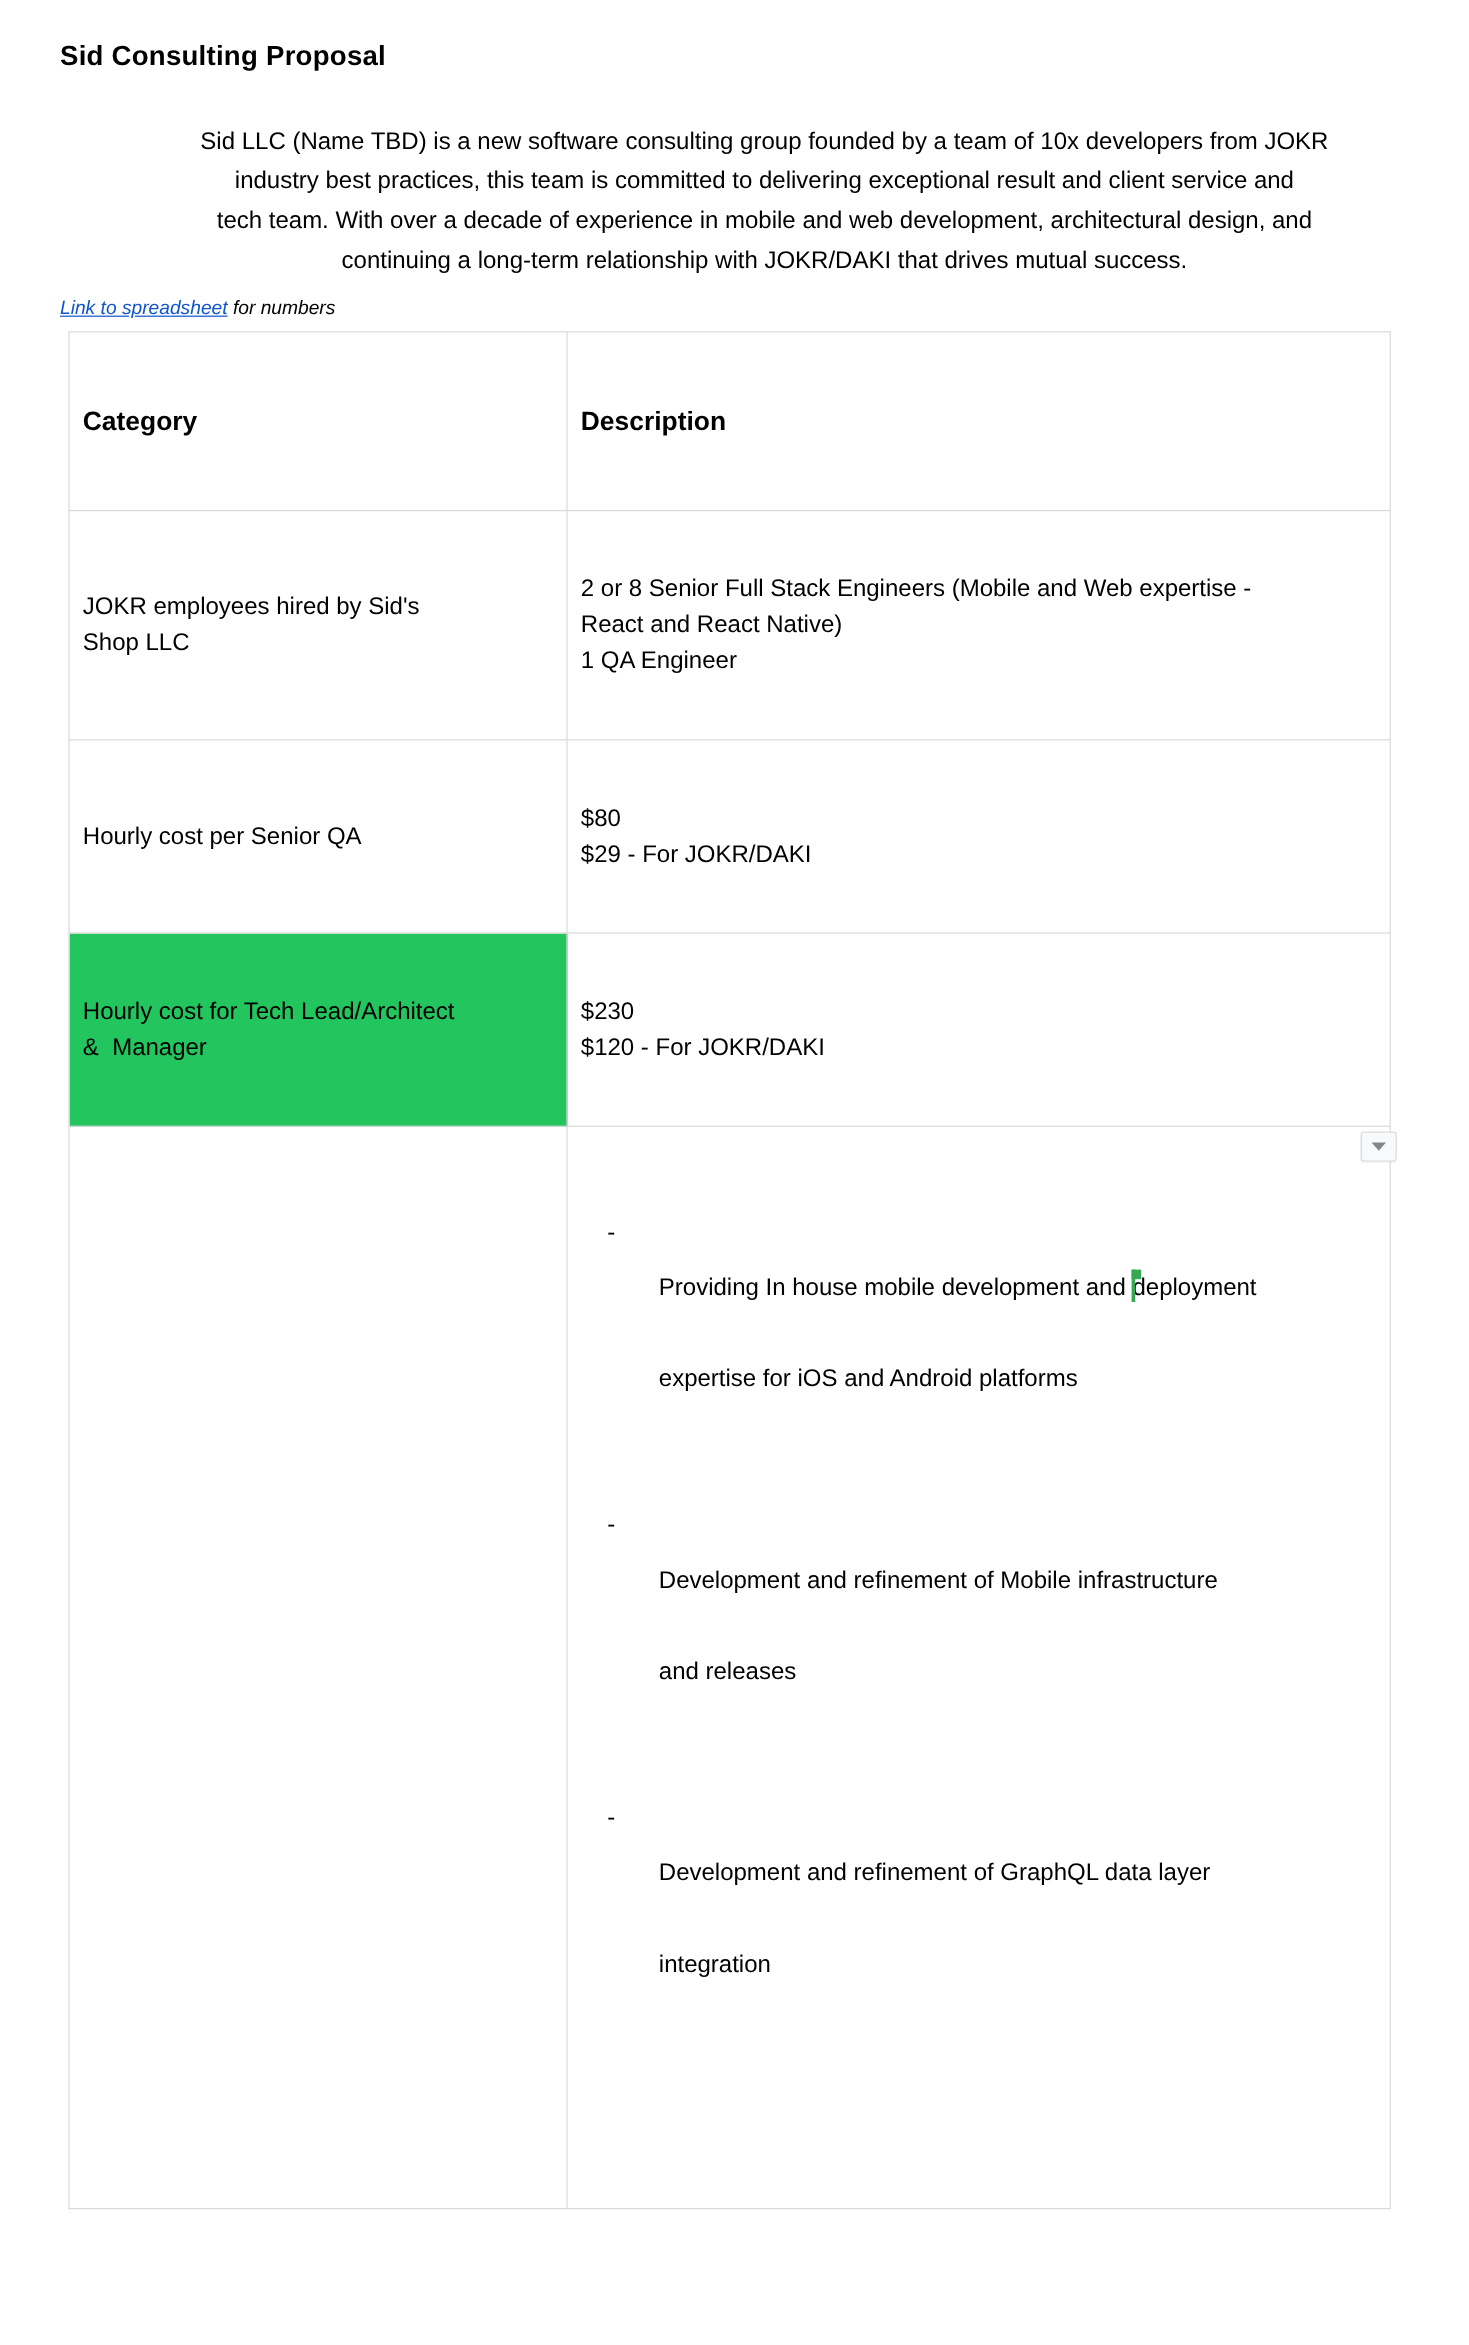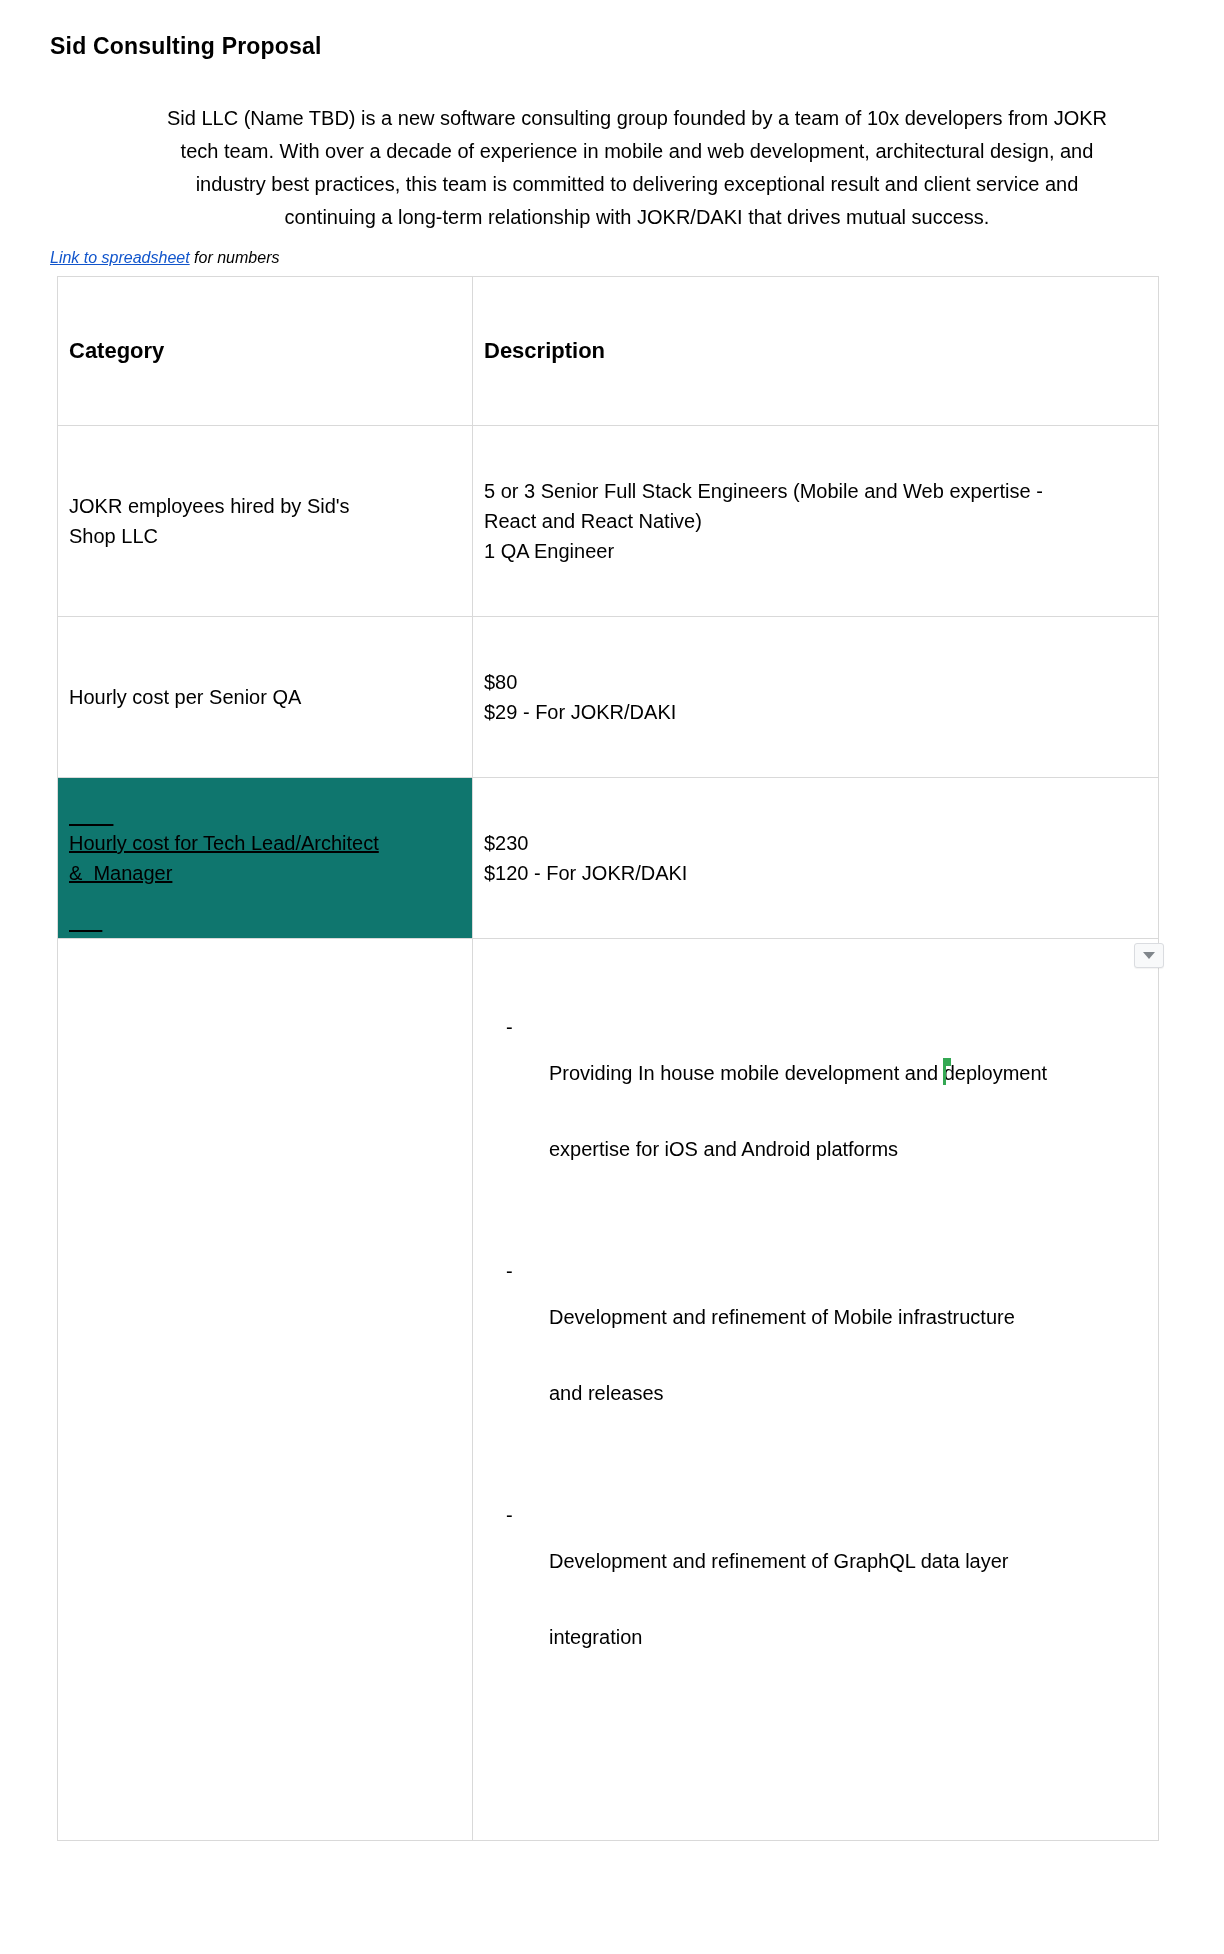--- a/index.html
+++ b/index.html
@@ -18,21 +18,21 @@
     border-collapse:collapse;table-layout:fixed;width:1101px;
     margin:3px 0 0 7px;
   }
   td{
     border:1.5px solid #d9d9d9;vertical-align:middle;
     padding:4px 11px;font-size:20px;white-space:pre-wrap;
   }
   td.hdr{font-weight:700;font-size:22px;}
   td.hdr .line{line-height:36px;min-height:36px;}
   .line{line-height:30px;min-height:30px;white-space:pre-wrap;}
-  .cell-gray-light{background:#0f766e;text-decoration:underline;}
+  .cell-gray-light{background:#22c55e;}
   .desc-rel{position:relative;}
   
   .brow{display:flex;padding-left:22px;}
   .bdash{width:43px;flex:none;line-height:30px;}
   .btxt{flex:1;}
   
   .gcaret{position:relative;display:inline-block;width:0;height:24px;vertical-align:text-bottom;}
   .gcaret::after{content:"";position:absolute;left:-1px;top:-2px;width:3.5px;height:27px;background:#34a853;}
   .gcaret::before{content:"";position:absolute;left:-1px;top:-2px;width:8px;height:8px;background:#34a853;}
   
@@ -46,22 +46,22 @@
 </style>
 </head>
 <body>
 
 <div class="content">
 
   <div class="doc-title">Sid Consulting Proposal</div>
 
   <div class="intro">
       <div class="line">Sid LLC (Name TBD) is a new software consulting group founded by a team of 10x developers from JOKR</div>
+      <div class="line">industry best practices, this team is committed to delivering exceptional result and client service and</div>
       <div class="line">tech team. With over a decade of experience in mobile and web development, architectural design, and</div>
-      <div class="line">industry best practices, this team is committed to delivering exceptional result and client service and</div>
       <div class="line">continuing a long-term relationship with JOKR/DAKI that drives mutual success.</div>
     </div>
 
   <div class="linkline"><a>Link to spreadsheet</a><span> for numbers</span></div>
 
   <table class="doc-table">
     <colgroup>
         <col style="width:415px">
         <col style="width:686px">
       </colgroup>
@@ -74,21 +74,21 @@
       <td class="hdr">
         <div class="line">Description</div>
       </td>
     </tr>
 
     <tr>
       <td>
         <div><div class="line">JOKR employees hired by Sid's</div><div class="line">Shop LLC</div></div>
       </td>
       <td>
-        <div><div class="line">5 or 3 Senior Full Stack Engineers (Mobile and Web expertise -</div><div class="line">React and React Native)</div><div class="line">1 QA Engineer</div></div>
+        <div><div class="line">2 or 8 Senior Full Stack Engineers (Mobile and Web expertise -</div><div class="line">React and React Native)</div><div class="line">1 QA Engineer</div></div>
       </td>
     </tr>
 
 
     <tr>
       <td>
         <div><div class="line">Hourly cost per Senior QA</div></div>
       </td>
       <td>
         <div><div class="line">$80</div><div class="line">$29 - For JOKR/DAKI</div></div>

